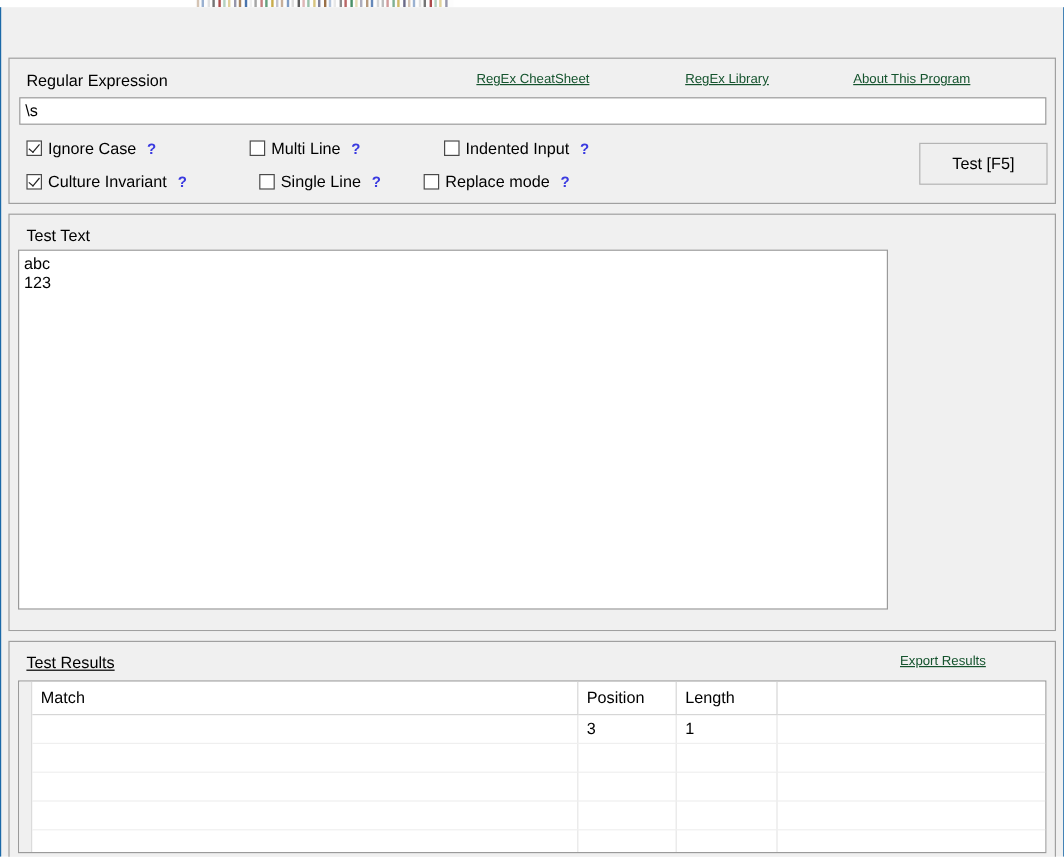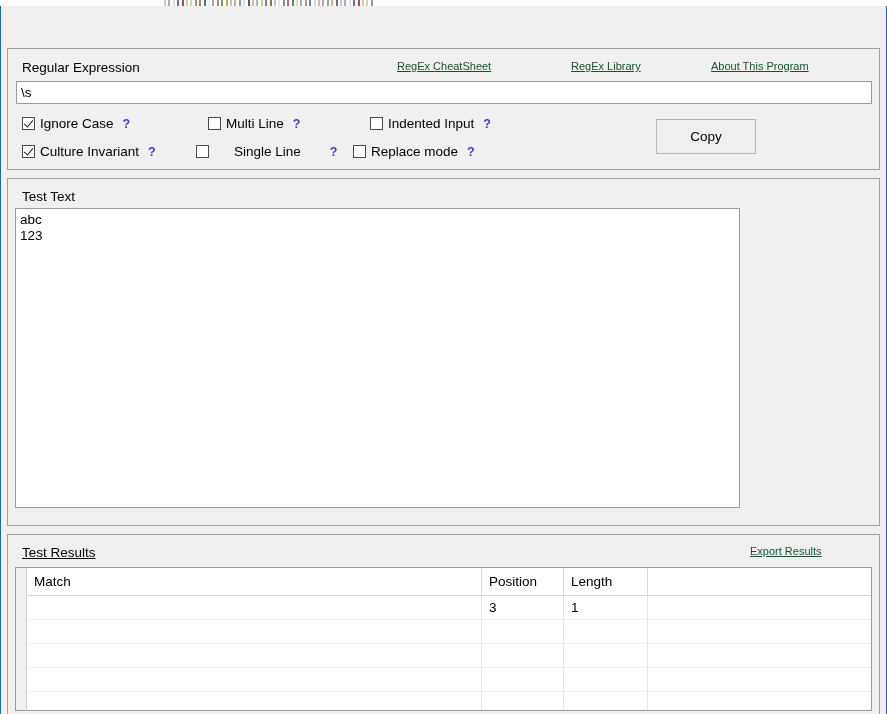--- a/index.html
+++ b/index.html
@@ -315,33 +315,33 @@
         <span class="cb-label">Indented Input</span>
         <span class="help-q">?</span>
       </div>
 
       <div class="cbrow" style="left:14px; top:96px;">
         <span class="cb checked"></span>
         <span class="cb-label">Culture Invariant</span>
         <span class="help-q">?</span>
       </div>
 
-      <div class="cbrow" style="left:188px; top:96px;gap:20px;">
+      <div class="cbrow" style="left:208px; top:96px;">
         <span class="cb"></span>
         <span class="cb-label">Single Line</span>
         <span class="help-q">?</span>
       </div>
 
       <div class="cbrow" style="left:345px; top:96px;">
         <span class="cb"></span>
         <span class="cb-label">Replace mode</span>
         <span class="help-q">?</span>
       </div>
 
-      <div class="btn" style="left:648px; top:70px; width:100px; height:35px;">Copy</div>
+      <div class="btn" style="left:758px; top:70px; width:107px; height:35px;">Test [F5]</div>
     </div>
 
     <div class="panel panel-mid">
       <div class="lbl" style="left:14px; top:11px;">Test Text</div>
       <div class="textbox testarea">abc
 123</div>
     </div>
 
     <div class="splitter" style="top:520px;"></div>
 

